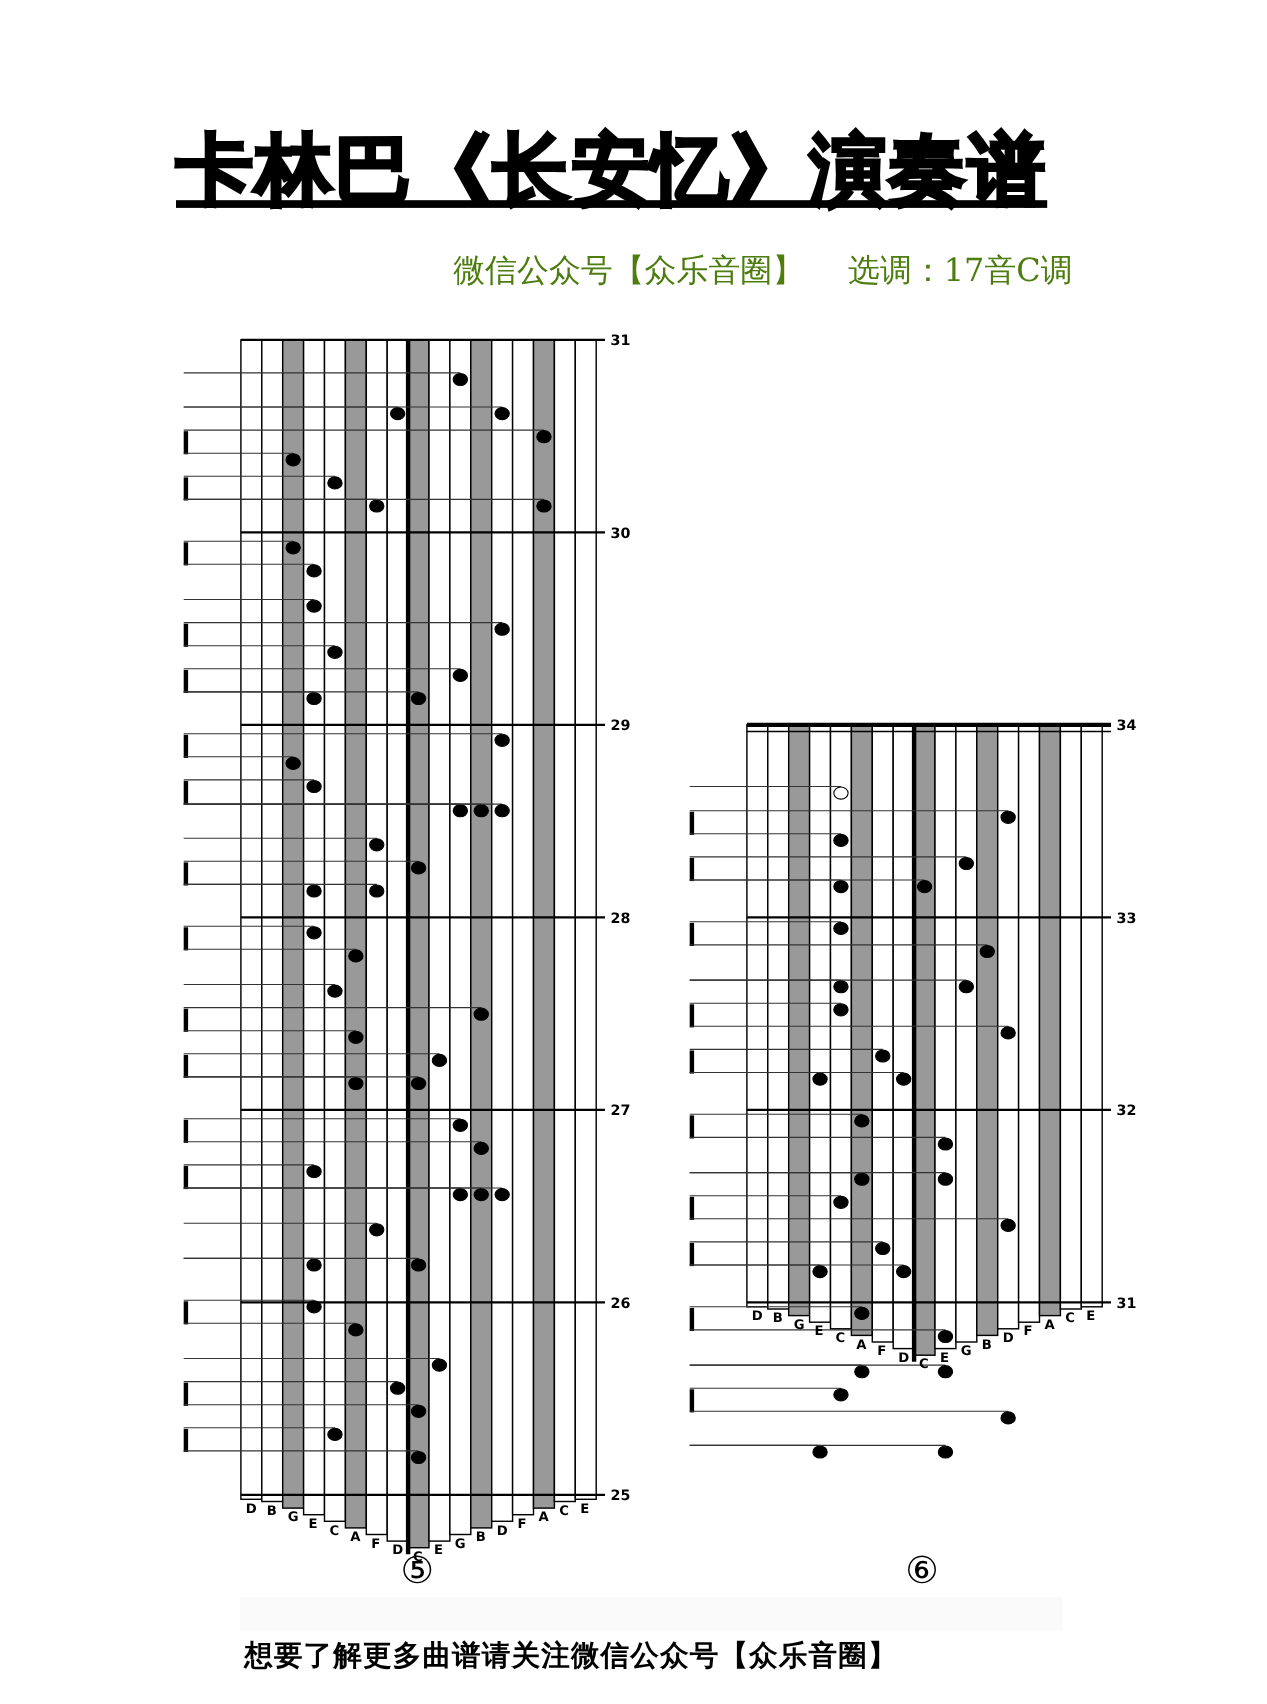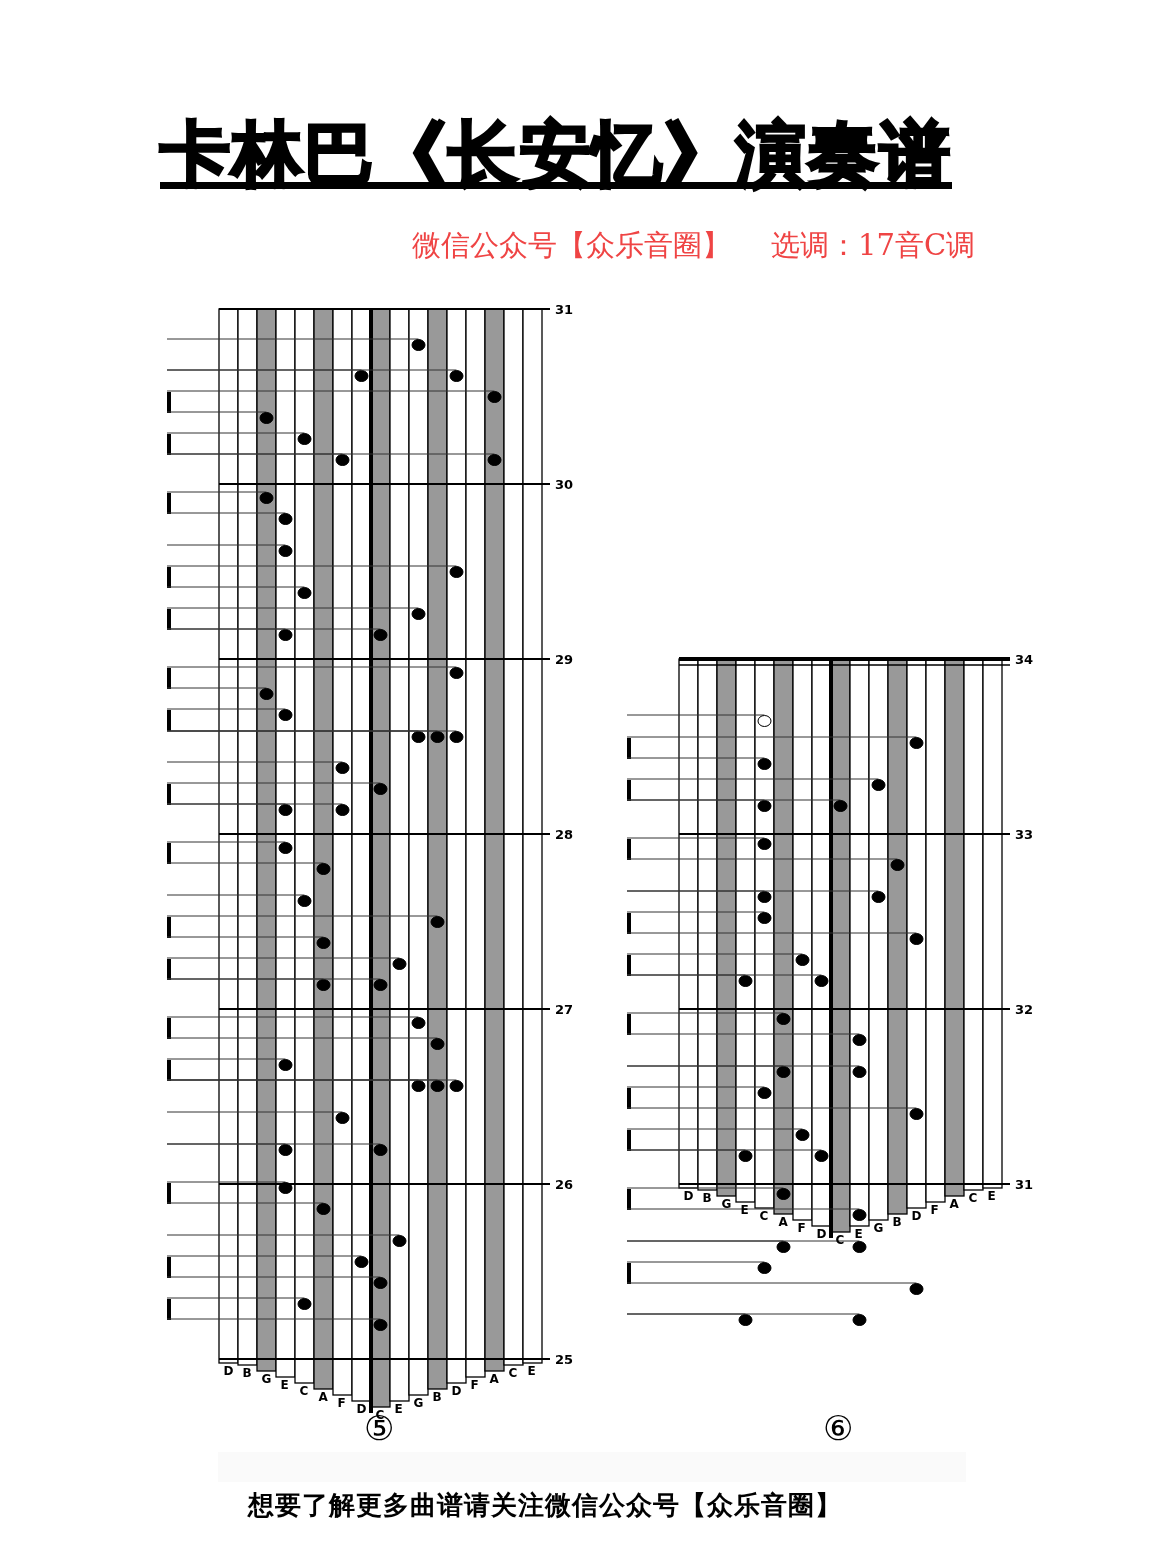--- a/index.html
+++ b/index.html
@@ -1,24 +1,24 @@
 <!DOCTYPE html>
 <html><head>
 <meta charset="utf-8">
 <style>
   html,body{margin:0;padding:0;background:#fff;}
   body{width:1152px;height:1549px;position:relative;overflow:hidden;font-family:"DejaVu Sans",sans-serif;color:#000;}
   .title{position:absolute;left:160px;top:108px;width:870px;height:90px;font-size:70px;font-weight:bold;letter-spacing:2px;white-space:nowrap;font-family:"DejaVu Sans",sans-serif;text-decoration:underline;-webkit-text-stroke:3px #000;}
-  .subtitle{position:absolute;left:412px;top:226px;font-size:29px;font-family:"DejaVu Serif",serif;white-space:nowrap;color:#ef4444;}
+  .subtitle{position:absolute;left:412px;top:226px;font-size:29px;font-family:"DejaVu Serif",serif;white-space:nowrap;color:#4d7c0f;}
   .subtitle .gap{display:inline-block;width:40px;}
   .chart{position:absolute;}
   .chart svg{display:block;overflow:visible;}
   .chart-num{position:absolute;font-size:34px;font-family:"DejaVu Sans",sans-serif;}
   .footer-band{position:absolute;left:218px;top:1452px;width:748px;height:30px;background:#fafafa;}
-  .footer{position:absolute;left:248px;top:1488px;font-size:26px;font-weight:bold;white-space:nowrap;letter-spacing:1px;}
+  .footer{position:absolute;left:222px;top:1488px;font-size:26px;font-weight:bold;white-space:nowrap;letter-spacing:1px;}
 </style>
 </head>
 <body>
 
 <div class="title">卡林巴《长安忆》演奏谱</div>
 <div class="subtitle">
   <span>微信公众号【众乐音圈】</span><span class="gap"></span><span>选调：17音C调</span>
 </div>
 
 <div class="chart" id="chart0" style="left:0;top:0;">

